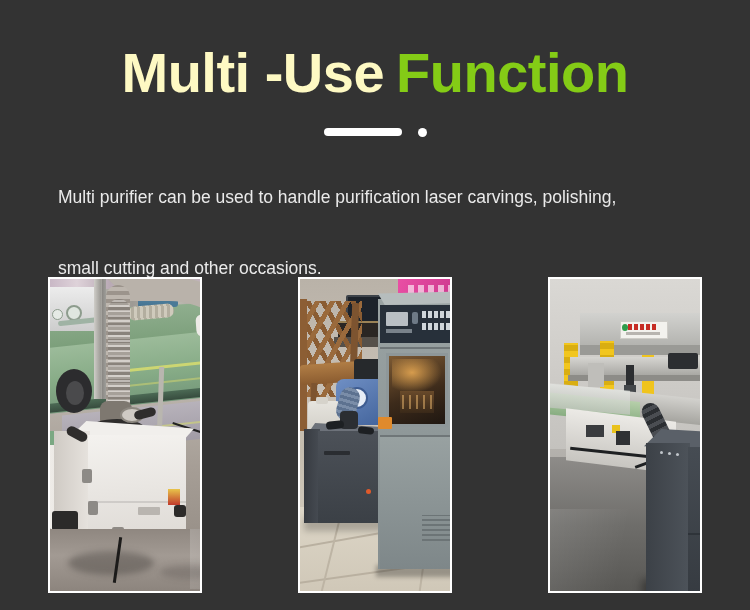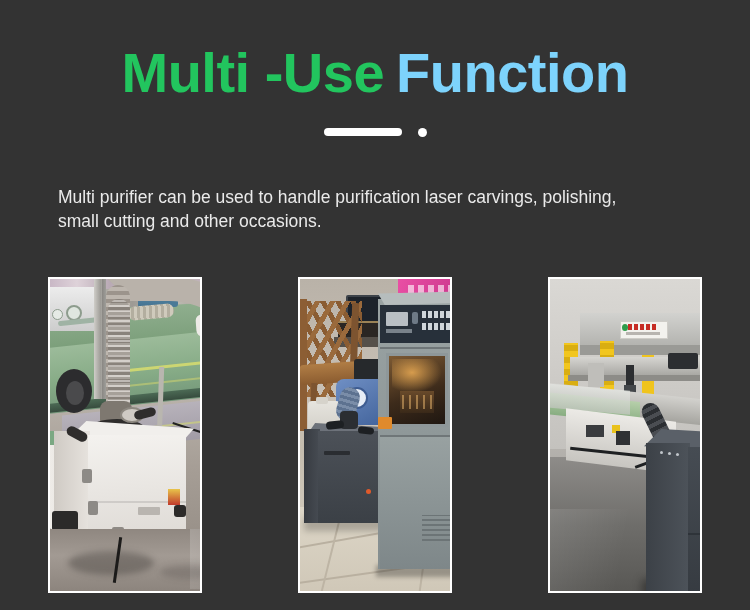--- a/index.html
+++ b/index.html
@@ -26,22 +26,22 @@
   .title {
     margin: 0;
     padding-top: 44px;
     text-align: center;
     font-size: 56px;
     font-weight: 700;
     line-height: 1.02;
     letter-spacing: -0.5px;
     white-space: nowrap;
   }
-  .title .accent { color: #22c55e; }
-  .title .plain  { color: #7dd3fc; }
+  .title .accent { color: #fef9c3; }
+  .title .plain  { color: #84cc16; }
   .title .sp { display: inline-block; width: 12px; }
 
   .divider {
     position: absolute;
     left: 0;
     top: 126px;
     width: 750px;
     height: 12px;
     display: flex;
     align-items: center;
@@ -64,21 +64,21 @@
   .subtitle {
     position: absolute;
     left: 58px;
     top: 167px;
     width: 660px;
     color: #eaeaea;
     font-size: 17.5px;
     line-height: 24px;
     font-weight: 400;
   }
-  .subtitle .l2 { display: block; }
+  .subtitle .l2 { display: block; margin-top: 47px; }
 
   
   .gallery {
     position: absolute;
     left: 8px;
     top: 261px;
     width: 734px;
     height: 316px;
     display: flex;
     gap: 16px;

